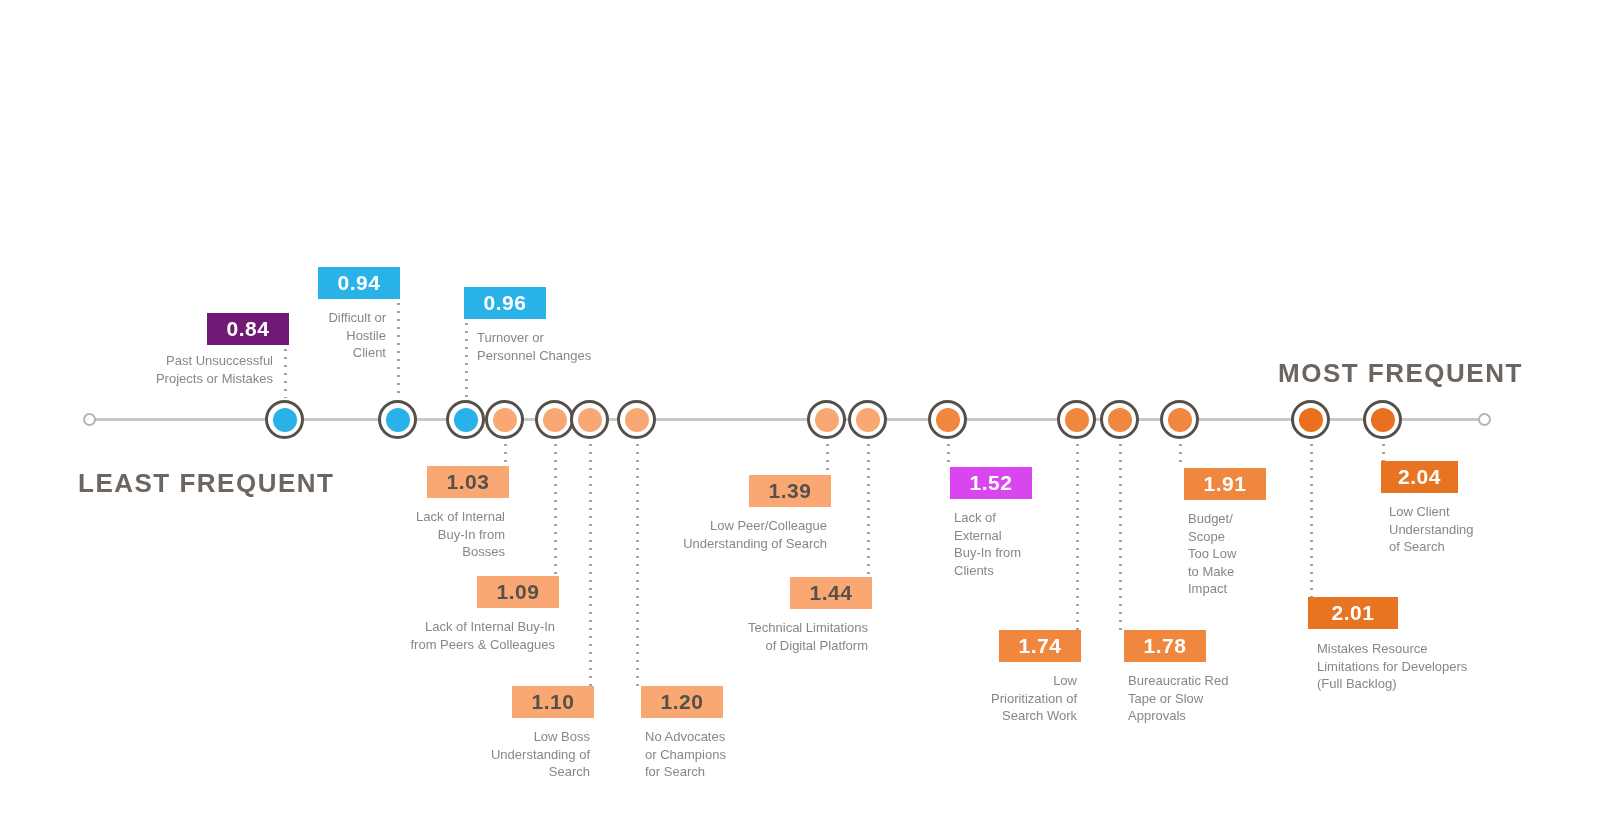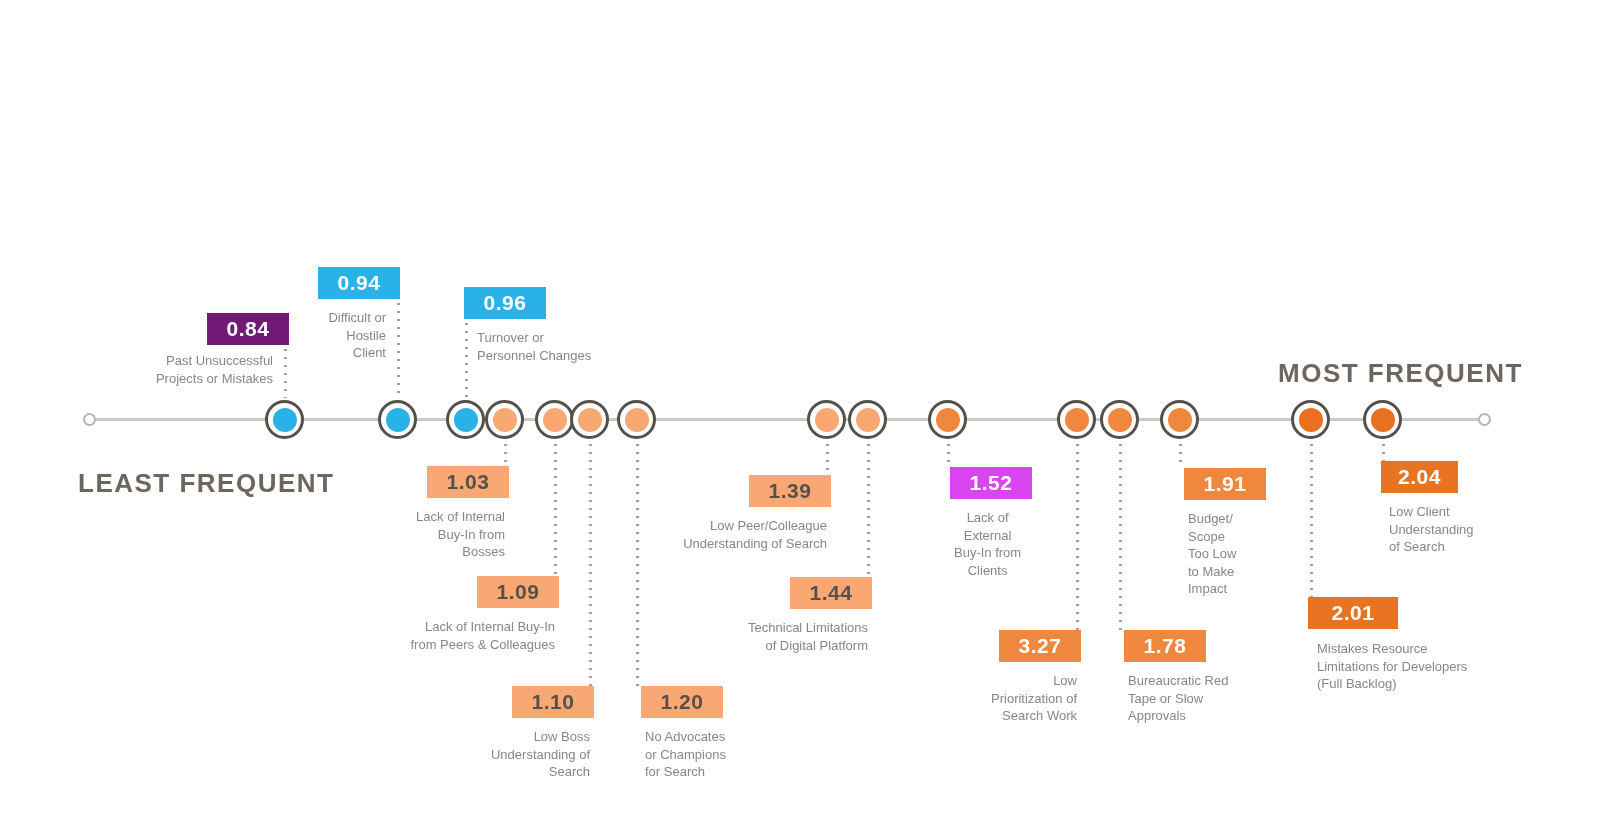--- a/index.html
+++ b/index.html
@@ -187,31 +187,31 @@
       <div class="badge" style="left: 790px; top: 577px; background: rgb(249, 168, 115); color: rgb(87, 81, 75);">1.44</div>
       <div class="pt-label" style="top: 619px; right: 732px; text-align: right;">
         <div class="">Technical Limitations</div>
         <div class="">of Digital Platform</div>
       </div>
       <div class="marker" style="left: 848px;">
         <div class="dot" style="background: rgb(249, 168, 115);"></div>
       </div>
       <div class="dotted" style="left: 946.5px; top: 441px; height: 26px;"></div>
       <div class="badge" style="left: 950px; top: 467px; background: #d946ef; color: rgb(255, 255, 255);">1.52</div>
-      <div class="pt-label" style="top: 509px; left: 954px; text-align: center;">
+      <div class="pt-label" style="top: 509px; left: 954px; text-align: left;">
         <div class="">Lack of</div>
         <div class="">External</div>
         <div class="">Buy-In from</div>
         <div class="">Clients</div>
       </div>
       <div class="marker" style="left: 928px;">
         <div class="dot" style="background: rgb(240, 135, 63);"></div>
       </div>
       <div class="dotted" style="left: 1075.5px; top: 441px; height: 189px;"></div>
-      <div class="badge" style="left: 999px; top: 630px; background: rgb(240, 135, 63); color: rgb(255, 255, 255);">3.27</div>
+      <div class="badge" style="left: 999px; top: 630px; background: rgb(240, 135, 63); color: rgb(255, 255, 255);">1.74</div>
       <div class="pt-label" style="top: 672px; right: 523px; text-align: right;">
         <div class="">Low</div>
         <div class="">Prioritization of</div>
         <div class="">Search Work</div>
       </div>
       <div class="marker" style="left: 1057px;">
         <div class="dot" style="background: rgb(240, 135, 63);"></div>
       </div>
       <div class="dotted" style="left: 1118.5px; top: 441px; height: 189px;"></div>
       <div class="badge" style="left: 1124px; top: 630px; background: rgb(240, 135, 63); color: rgb(255, 255, 255);">1.78</div>

